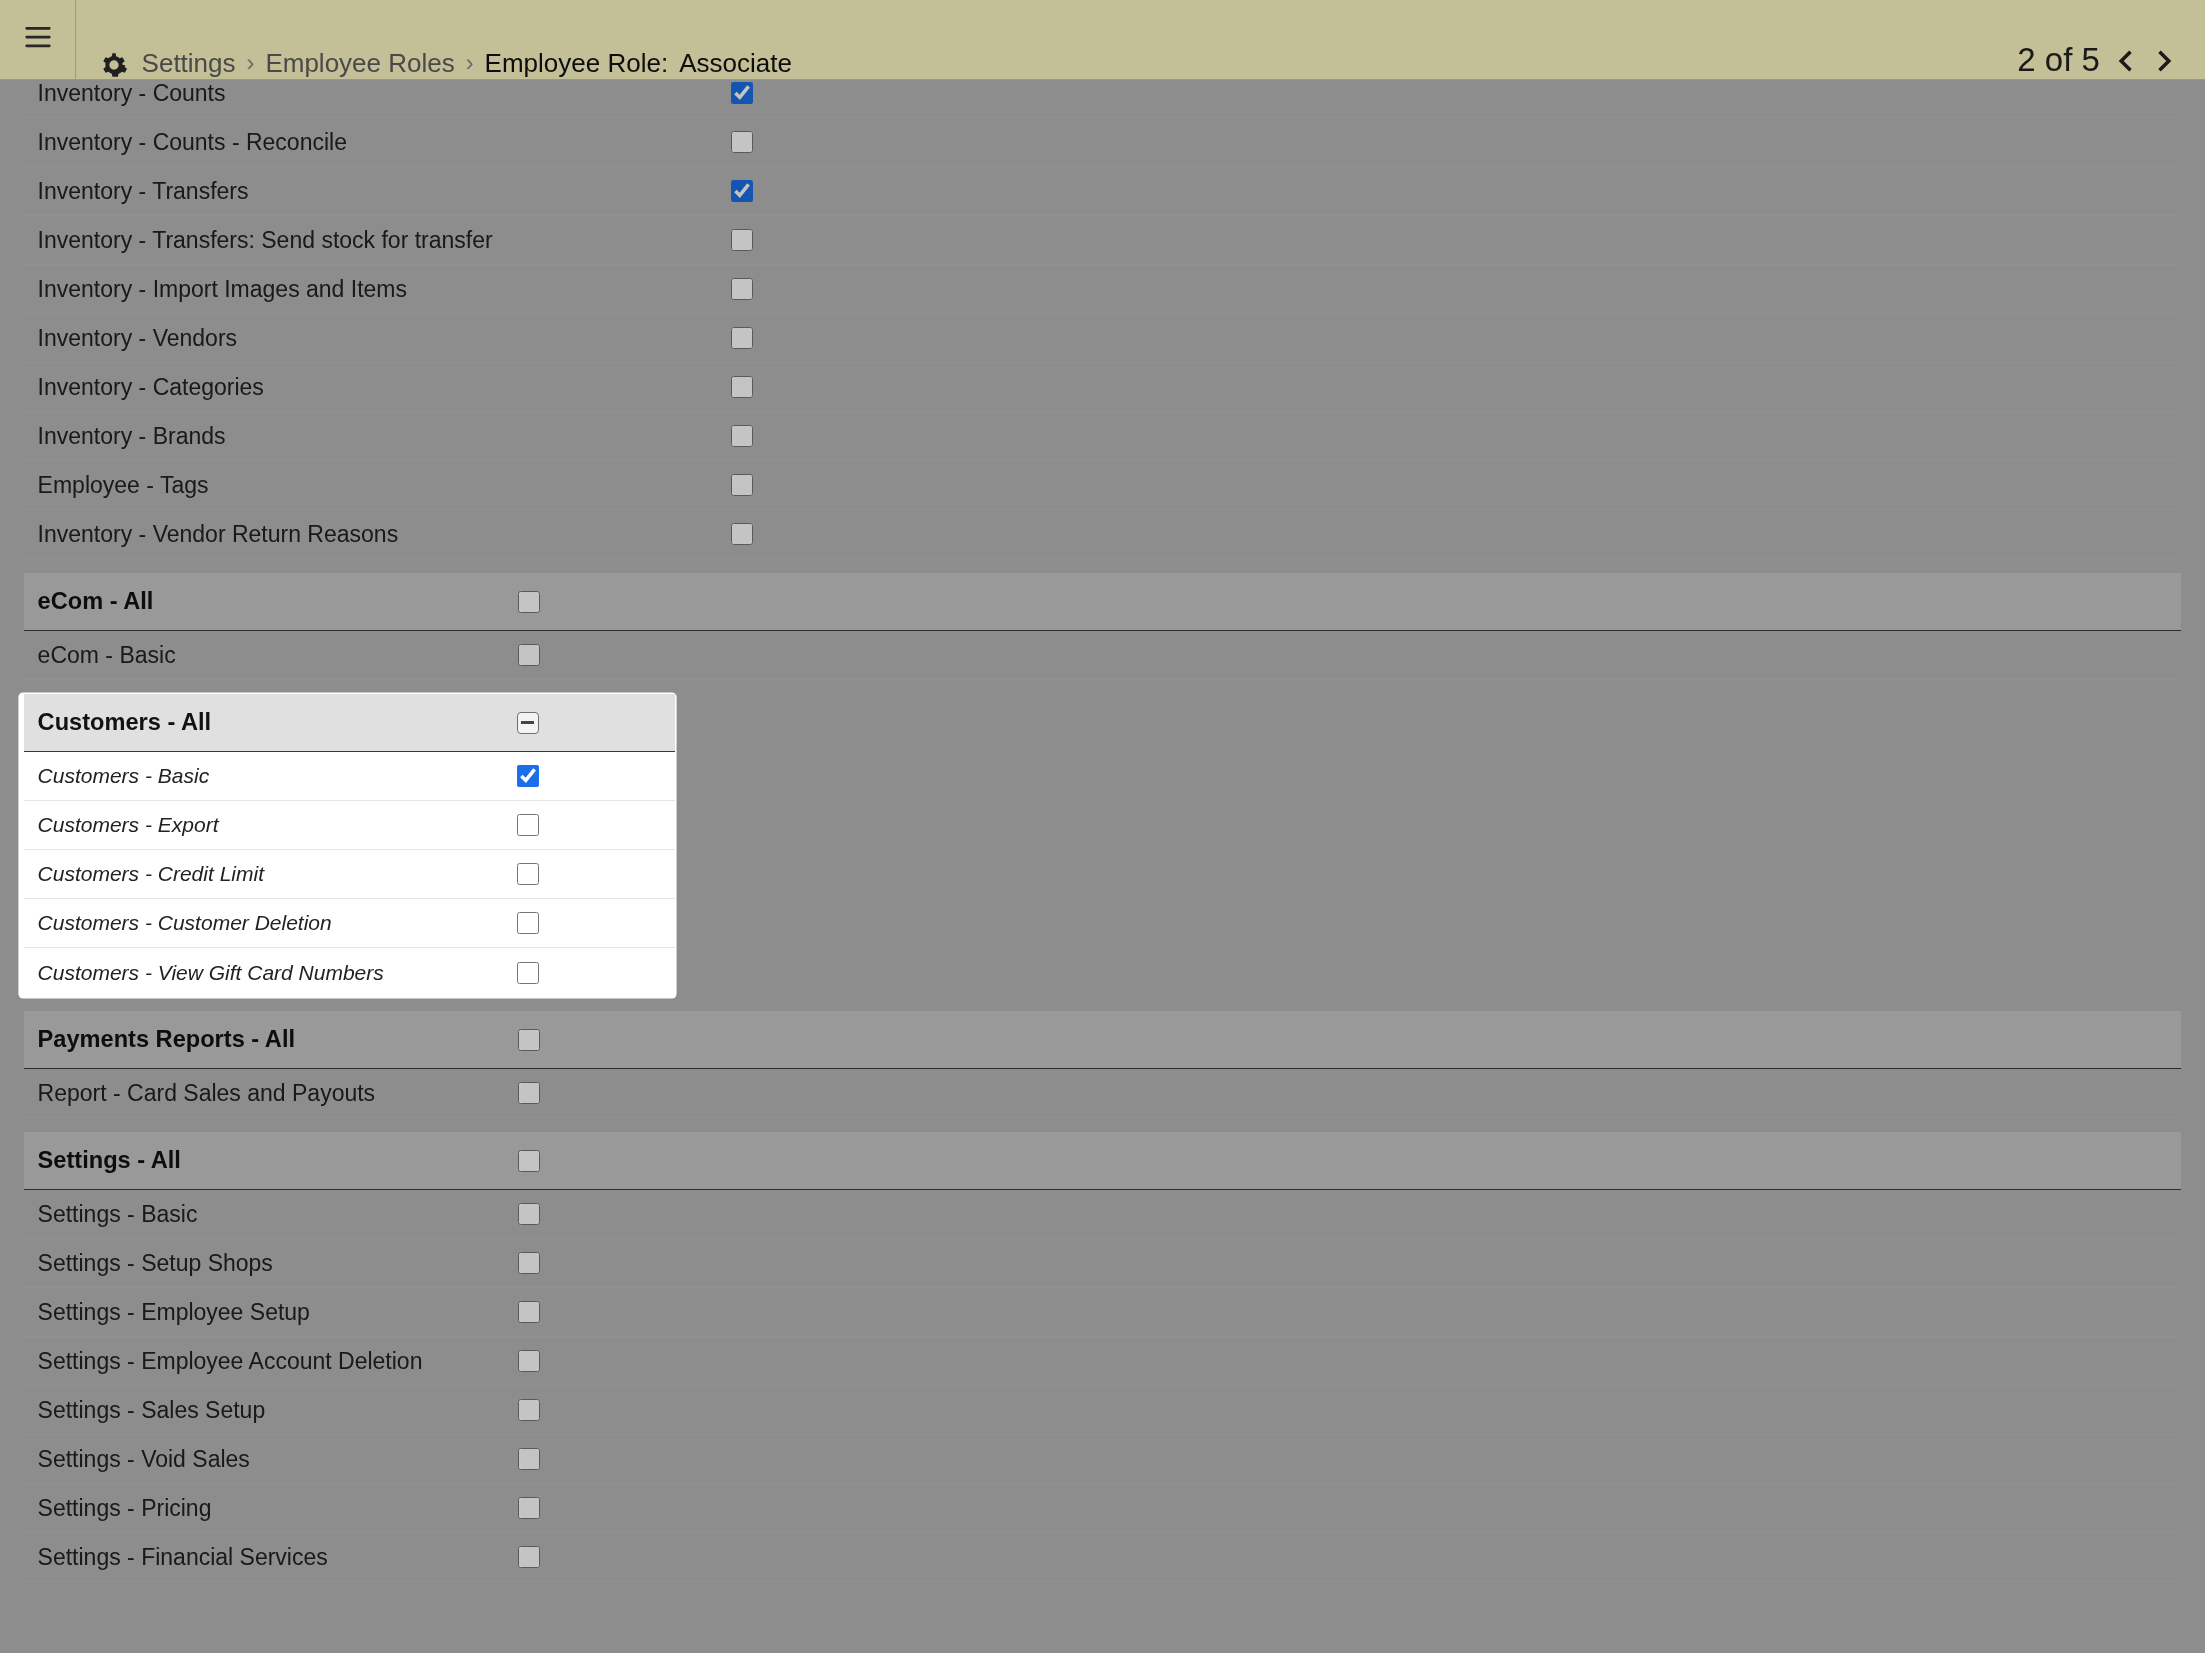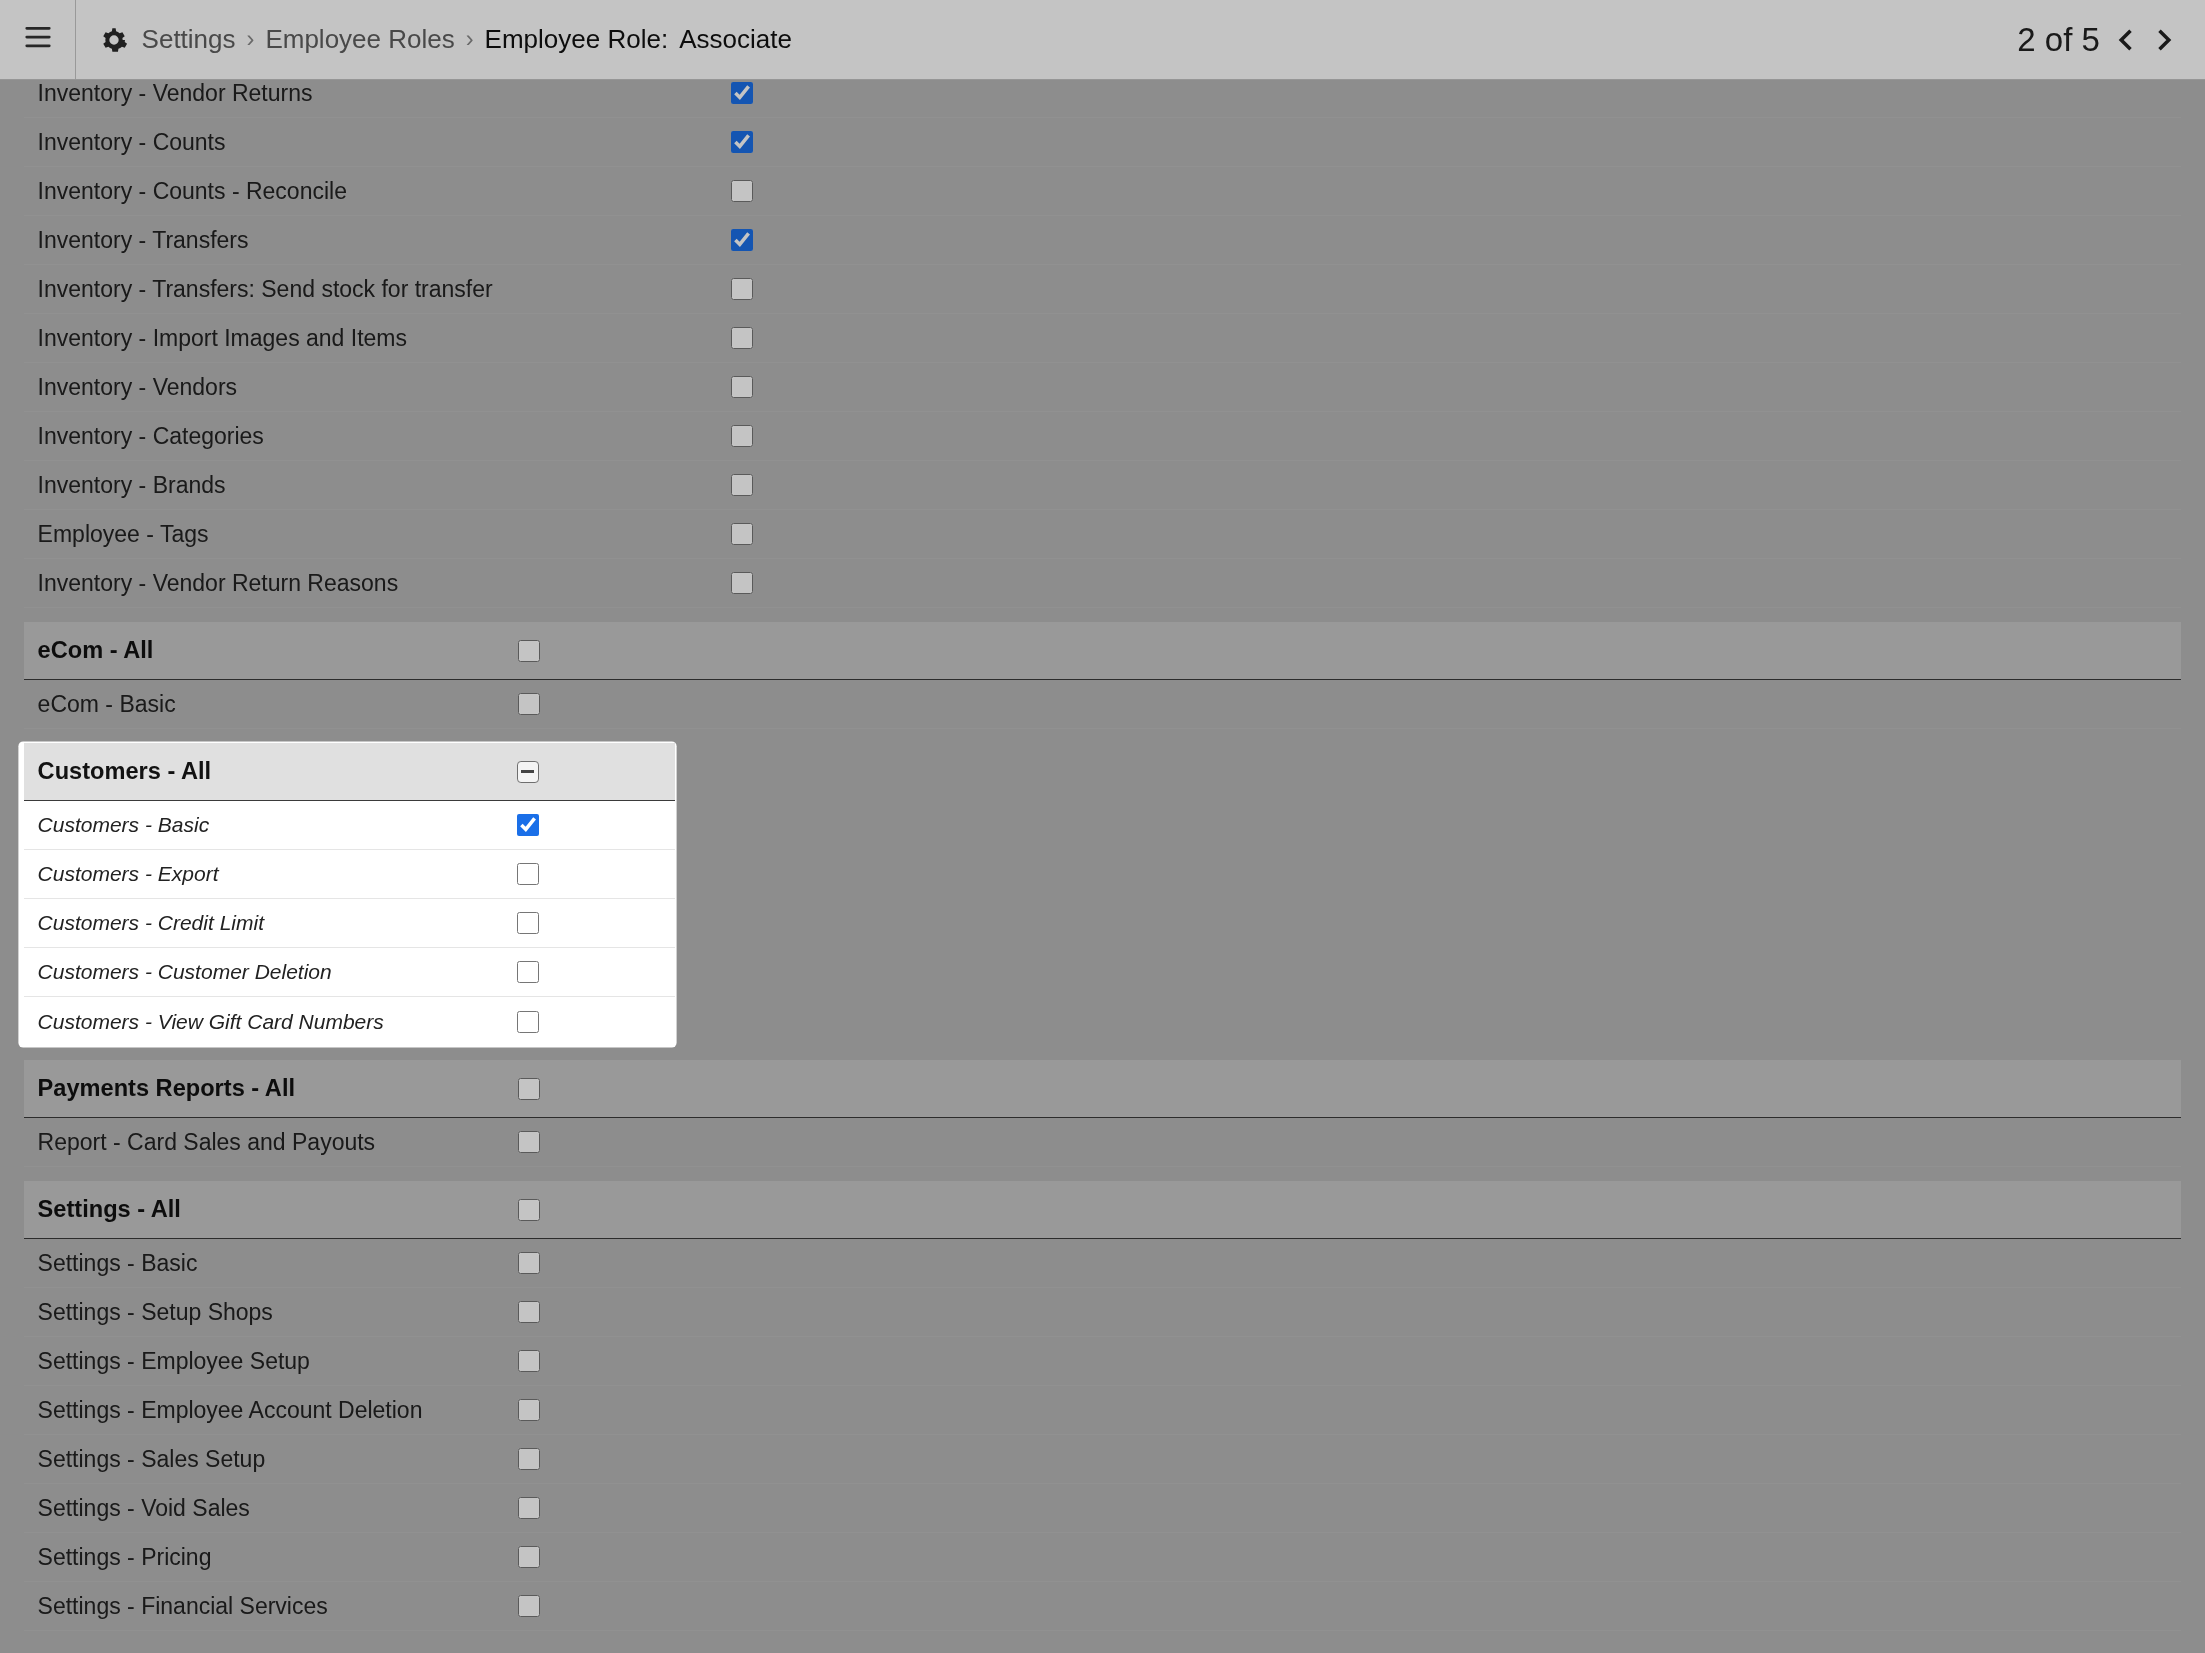--- a/index.html
+++ b/index.html
@@ -22,23 +22,23 @@
     position: absolute;
     inset: 0;
     background: rgba(0,0,0,0.23);
     pointer-events: none;
     z-index: 50;
   }
 
   
   .header {
     display: flex;
-    align-items: center;
+    align-items: flex-end;
     height: 80px;
-    background: #ffffff;
+    background: #fef9c3;
     border-bottom: 0.8px solid #c4c4c4;
     padding: 0 23.6px 0 0;
   }
   .hamburger-zone {
     width: 76px;
     height: 100%;
     display: flex;
     align-items: center;
     justify-content: center;
     border-right: 0.8px solid #c7c7c7;
@@ -196,26 +196,20 @@
     <svg viewBox="0 0 24 24">
         <path d="M9 4l8 8-8 8"></path>
       </svg>
   </span>
 </div>
 
 <div class="content">
   <div class="scroll-inner">
 
   <div class="row">
-    <span class="label">Inventory - Vendor Returns</span>
-    <span class="cb-cell">
-          <input type="checkbox" checked="" style="">
-        </span>
-  </div>
-  <div class="row">
     <span class="label">Inventory - Counts</span>
     <span class="cb-cell">
           <input type="checkbox" checked="" style="">
         </span>
   </div>
   <div class="row">
     <span class="label">Inventory - Counts - Reconcile</span>
     <span class="cb-cell">
           <input type="checkbox" style="">
         </span>

